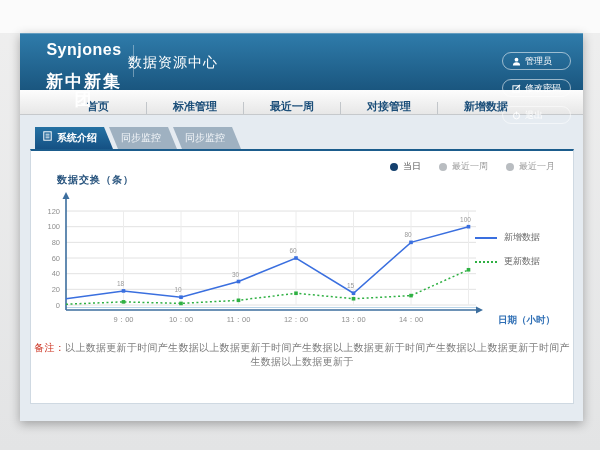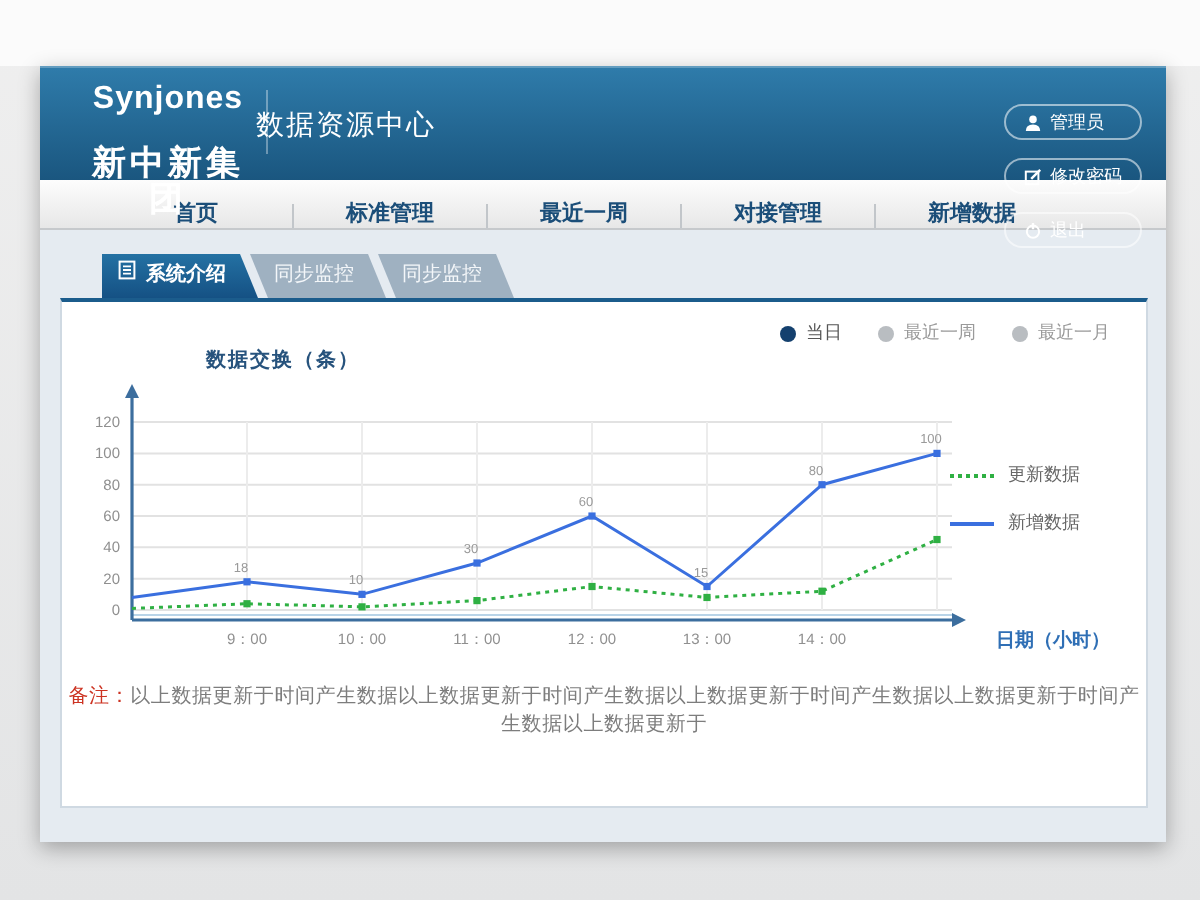--- a/index.html
+++ b/index.html
@@ -23,35 +23,35 @@
   .pill{display:flex;align-items:center;gap:4px;height:16px;padding:0 9px;border:1px solid rgba(255,255,255,.55);border-radius:9px;color:#fff;font-size:9px;cursor:pointer;}
   .pill svg{display:block;}
 
   
   .nav{height:24px;background:linear-gradient(#fdfdfd,#e7e7e7);border-bottom:1px solid #c6c9cc;display:flex;align-items:flex-end;padding-left:30px;}
   .nav-item{width:96px;text-align:center;font-size:11px;font-weight:bold;color:#1b4e79;cursor:pointer;}
   .nav-sep{width:1px;height:12px;background:#c2c6ca;}
 
   
   .content{position:relative;height:308px;}
-  .tabs{position:absolute;left:31px;top:12px;display:flex;}
+  .tabs{position:absolute;left:15px;top:12px;display:flex;}
   .tab{height:22px;line-height:22px;font-size:10px;padding:0 16px 0 12px;margin-right:-4px;
        clip-path:polygon(0 0,calc(100% - 9px) 0,100% 100%,9px 100%);cursor:pointer;}
   .tab.active{background:linear-gradient(#2471a3,#155184);color:#fff;font-weight:bold;clip-path:polygon(0 0,calc(100% - 9px) 0,100% 100%,0 100%);padding-left:8px;display:flex;align-items:center;gap:5px;}
   .tab.inactive{background:#9fb1c1;color:#f3f6f9;text-align:right;}
   .panel{position:absolute;left:10px;top:34px;width:542px;height:252px;background:#fff;border:1px solid #cfd9e2;border-top:2px solid #1b5c8c;}
 
   
   .radios{position:absolute;right:18px;top:9px;display:flex;gap:18px;align-items:center;}
   .radio-item{display:flex;align-items:center;gap:5px;font-size:9px;color:#9a9a9a;cursor:pointer;}
   .radio-dot{width:8px;height:8px;border-radius:50%;background:#b9bdc1;}
   .radio-item.selected .radio-dot{background:#14406e;}
   .radio-item.selected{color:#555;}
 
-  .ylabel{position:absolute;left:26px;top:22px;font-size:10px;font-weight:bold;color:#27537d;letter-spacing:1px;margin-left:46px;}
+  .ylabel{position:absolute;left:26px;top:22px;font-size:10px;font-weight:bold;color:#27537d;letter-spacing:1px;}
   .chart{position:absolute;left:0;top:38px;}
   .chart text{font-family:"Liberation Sans","DejaVu Sans",sans-serif;}
 
   .legend{position:absolute;right:14px;top:80px;width:84px;}
   .legend-row{display:flex;align-items:center;gap:7px;margin-bottom:11px;font-size:9px;color:#666;}
   .swatch{width:22px;height:0;border-top-width:2px;border-top-color:#3a6fdf;}
   .swatch.solid{border-top-style:solid;}
   .swatch.dotted{border-top-style:dotted;}
 
   .footnote{position:absolute;left:0;bottom:34px;width:100%;text-align:center;font-size:10px;color:#7d7d7d;letter-spacing:.3px;}
@@ -205,27 +205,27 @@
           <rect x="148.2" y="112.634" width="3.6" height="3.6" fill="#2fb043"></rect>
           <rect x="205.7" y="109.502" width="3.6" height="3.6" fill="#2fb043"></rect>
           <rect x="263.2" y="102.455" width="3.6" height="3.6" fill="#2fb043"></rect>
           <rect x="320.7" y="107.936" width="3.6" height="3.6" fill="#2fb043"></rect>
           <rect x="378.2" y="104.804" width="3.6" height="3.6" fill="#2fb043"></rect>
           <rect x="435.7" y="78.965" width="3.6" height="3.6" fill="#2fb043"></rect>
         </svg>
 
       <div class="legend">
         <div class="legend-row">
+          <span class="swatch solid" style="border-top-color: rgb(58, 111, 223);"></span>
+          <span>新增数据</span>
+        </div>
+        <div class="legend-row">
           <span class="swatch dotted" style="border-top-color: rgb(47, 176, 67);"></span>
           <span>更新数据</span>
         </div>
-        <div class="legend-row">
-          <span class="swatch solid" style="border-top-color: rgb(58, 111, 223);"></span>
-          <span>新增数据</span>
-        </div>
       </div>
 
       <div class="footnote">
         <span class="red">备注：</span><span>以上数据更新于时间产生数据以上数据更新于时间产生数据以上数据更新于时间产生数据以上数据更新于时间产生数据以上数据更新于</span>
       </div>
     </div>
   </div>
 </div>
 
 </body></html>

